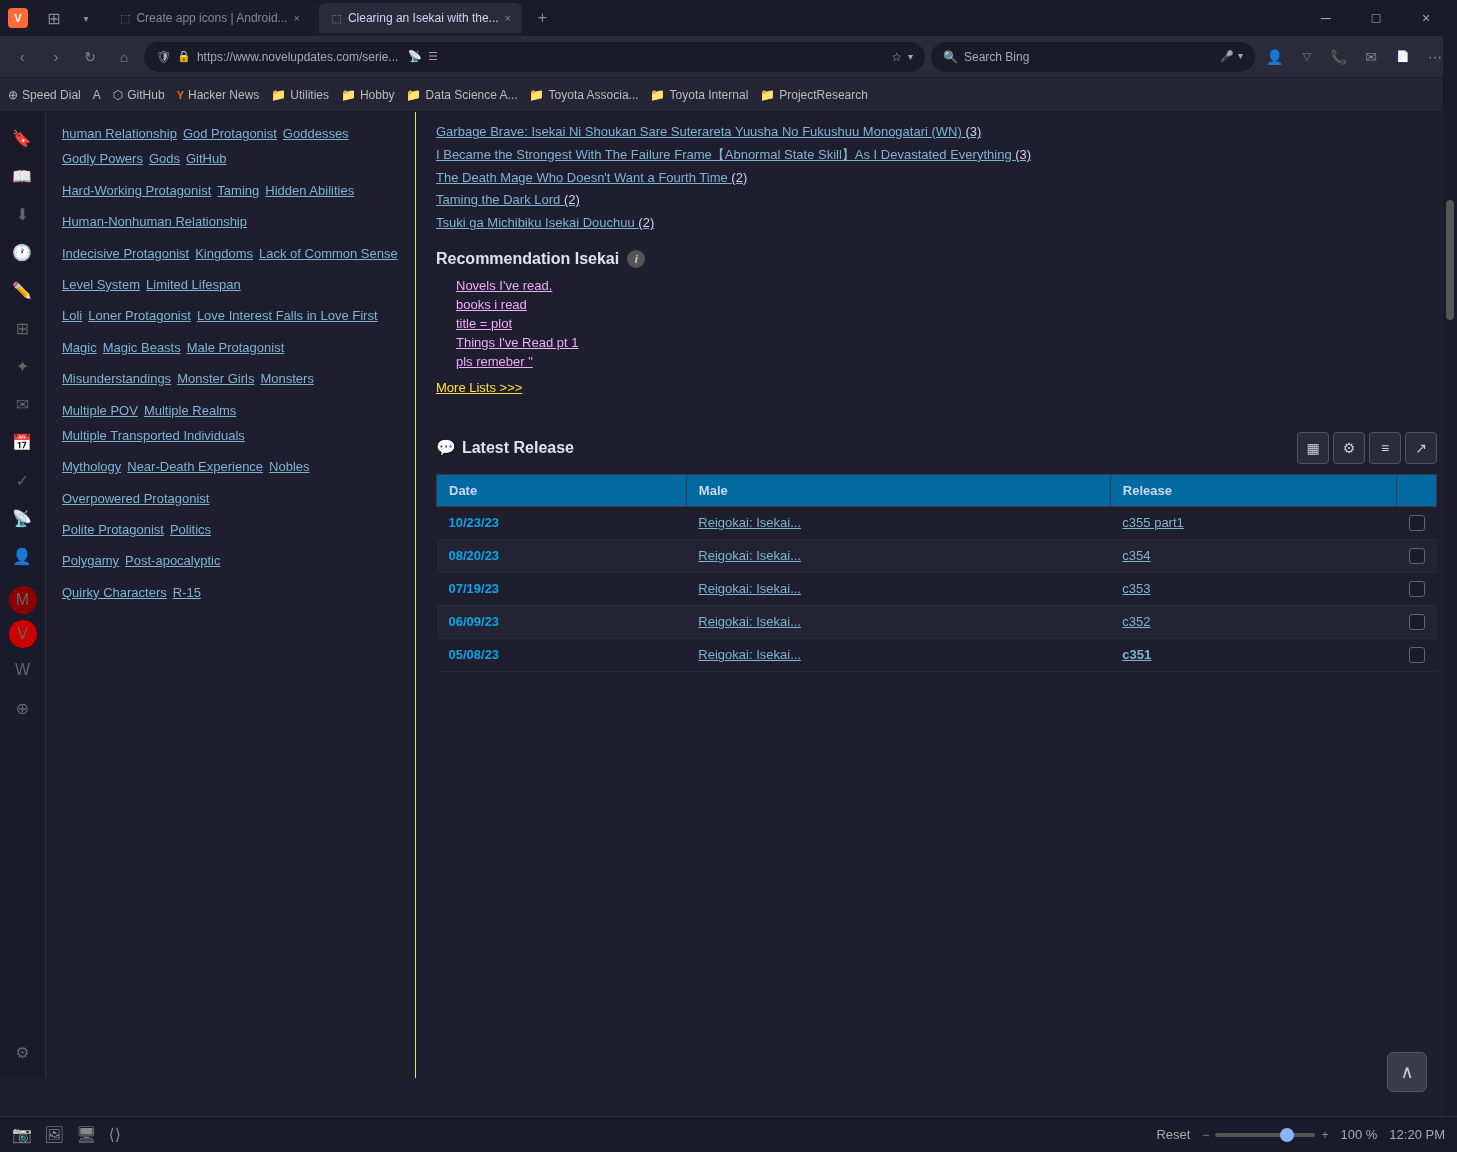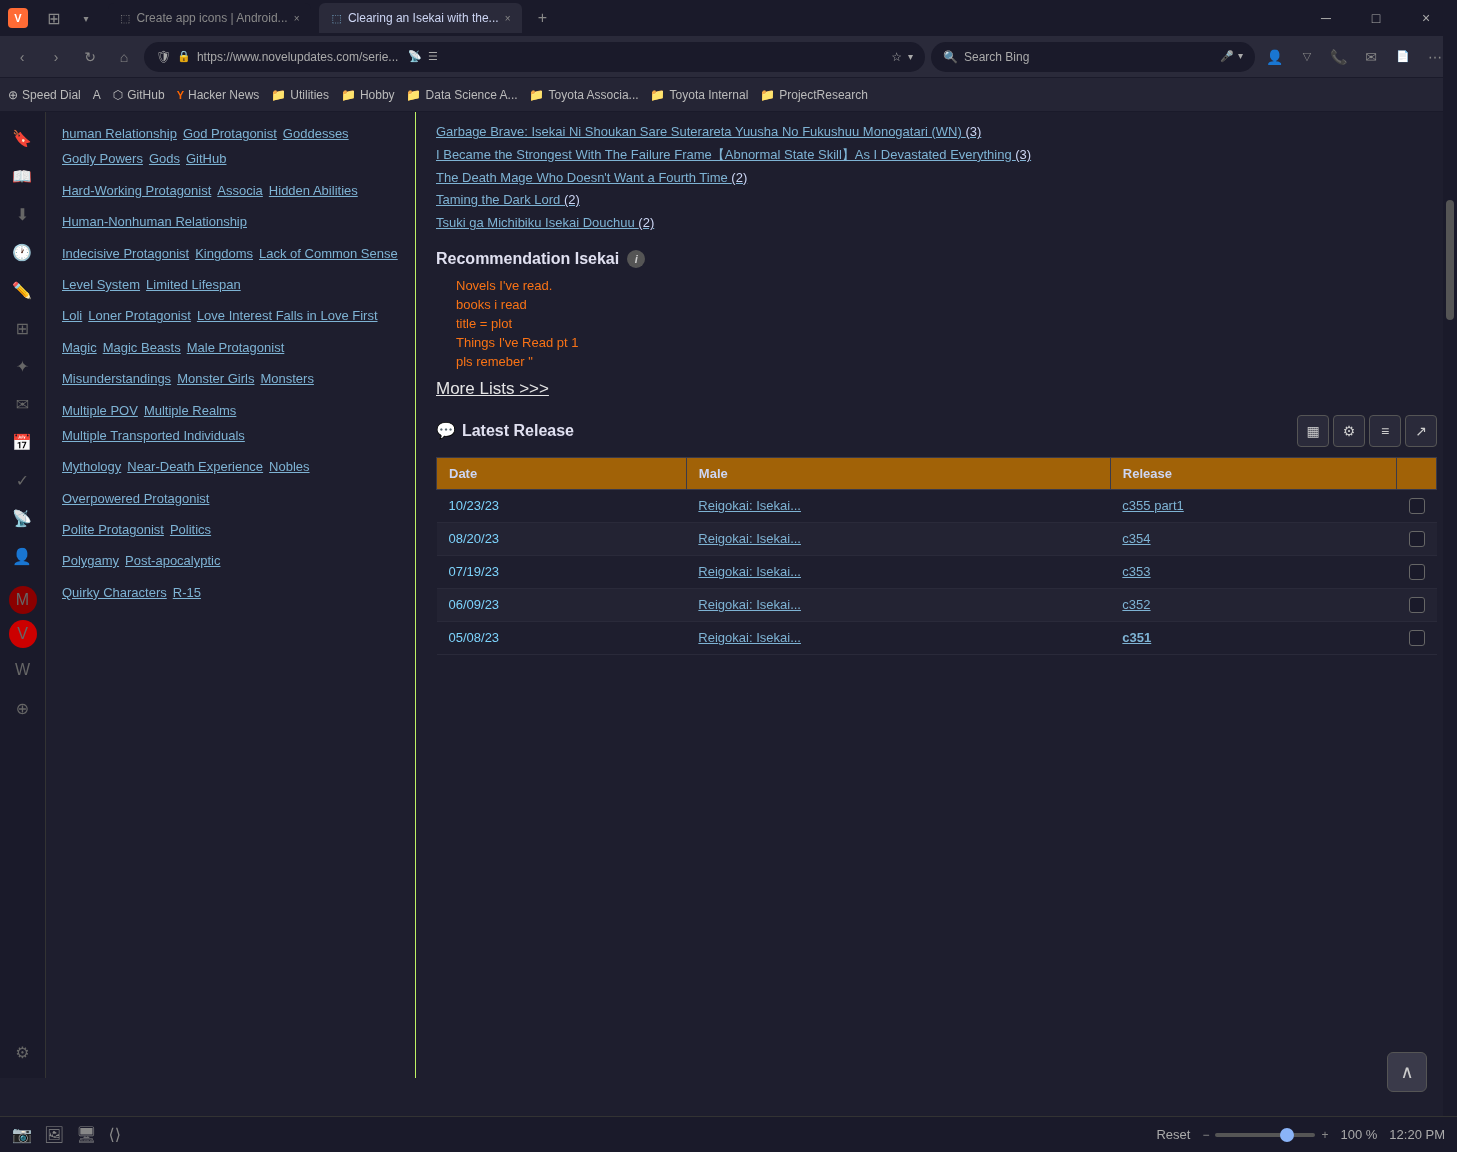--- a/index.html
+++ b/index.html
@@ -37,37 +37,37 @@
     
     .related-links { margin-bottom: 16px; }
     .book-link { display: block; color: #7eb3d4; text-decoration: underline; cursor: pointer; font-size: 13px; line-height: 1.6; margin-bottom: 2px; }
     .book-count { color: #cdd6f4; }
 
     
     .section-title { font-size: 16px; font-weight: bold; color: #e0e0f0; margin: 16px 0 10px; display: flex; align-items: center; gap: 8px; }
     .info-icon { width: 18px; height: 18px; border-radius: 50%; background: #555; color: #ccc; display: inline-flex; align-items: center; justify-content: center; font-size: 11px; font-style: italic; cursor: pointer; }
     .rec-list { list-style: none; margin-bottom: 10px; }
     .rec-list li { margin-bottom: 4px; font-size: 13px; }
-    .rec-list li a { color: #f97316; cursor: pointer; }
-    .more-lists { color: #e5e5e5; text-decoration: underline; cursor: pointer; font-size: 17px; margin-bottom: 4px; display: inline-block; }
+    .rec-list li a { color: #f0abfc; text-decoration: underline; cursor: pointer; }
+    .more-lists { color: #fde047; text-decoration: underline; cursor: pointer; font-size: 13px; margin-bottom: 25px; display: inline-block; }
 
     
     .release-section { margin-top: 12px; }
     .release-header { display: flex; align-items: center; gap: 8px; margin-bottom: 10px; }
     .release-title { font-size: 16px; font-weight: bold; color: #e0e0f0; display: flex; align-items: center; gap: 6px; }
     .release-controls { display: flex; gap: 4px; margin-left: auto; }
     .ctrl-btn { width: 32px; height: 32px; border: 1px solid #555; background: #2a2a3a; color: #ccc; border-radius: 4px; display: flex; align-items: center; justify-content: center; cursor: pointer; font-size: 14px; }
 
     .release-table { width: 100%; border-collapse: collapse; }
-    .release-table th { background: #a16207; color: #cdd6f4; padding: 8px 12px; text-align: left; font-size: 13px; border: 1px solid #3a3a4a; }
+    .release-table th { background: #0369a1; color: #cdd6f4; padding: 8px 12px; text-align: left; font-size: 13px; border: 1px solid #3a3a4a; }
     .release-table td { padding: 8px 12px; font-size: 13px; border-bottom: 1px solid #2a2a3a; }
     .release-table tr:nth-child(odd) { background: #1e1e2e; }
     .release-table tr:nth-child(even) { background: #232333; }
     .release-table td a { color: #7eb3d4; text-decoration: underline; cursor: pointer; }
-    .date-col { color: #7dd3fc; }
+    .date-col { color: #0ea5e9; font-weight: bold; }
     .checkbox-col { width: 30px; }
     .rel-checkbox { width: 16px; height: 16px; border: 1px solid #666; background: #1a1a2a; border-radius: 3px; cursor: pointer; }
 
     
     .scrollbar { width: 14px; background: #1a1a2a; position: fixed; right: 0; top: 0; bottom: 0; }
     .scrollbar-thumb { width: 8px; margin: 0 3px; height: 120px; background: #555; border-radius: 4px; margin-top: 200px; }
 
     
     .status-bar { position: fixed; bottom: 0; left: 0; right: 0; height: 36px; background: #1a1a2a; display: flex; align-items: center; padding: 0 12px; gap: 16px; border-top: 1px solid #333; }
     .status-icons { display: flex; gap: 12px; }
@@ -225,21 +225,21 @@
       <span class="tag-separator"> </span>
       <a class="tag-link">Godly Powers</a>
       <span class="tag-separator"> </span>
       <a class="tag-link">Gods</a>
       <span class="tag-separator"> </span>
       <a class="tag-link">GitHub</a>
 
       <div style="width:100%;margin-top:4px;"></div>
       <a class="tag-link">Hard-Working Protagonist</a>
       <span class="tag-separator"> </span>
-      <a class="tag-link">Associa</a>
+      <a class="tag-link">Taming</a>
       <span class="tag-separator"> </span>
       <a class="tag-link">Hidden Abilities</a>
 
       <div style="width:100%;margin-top:4px;"></div>
       <a class="tag-link">Human-Nonhuman Relationship</a>
 
       <div style="width:100%;margin-top:4px;"></div>
       <a class="tag-link">Indecisive Protagonist</a>
       <span class="tag-separator"> </span>
       <a class="tag-link">Kingdoms</a>

